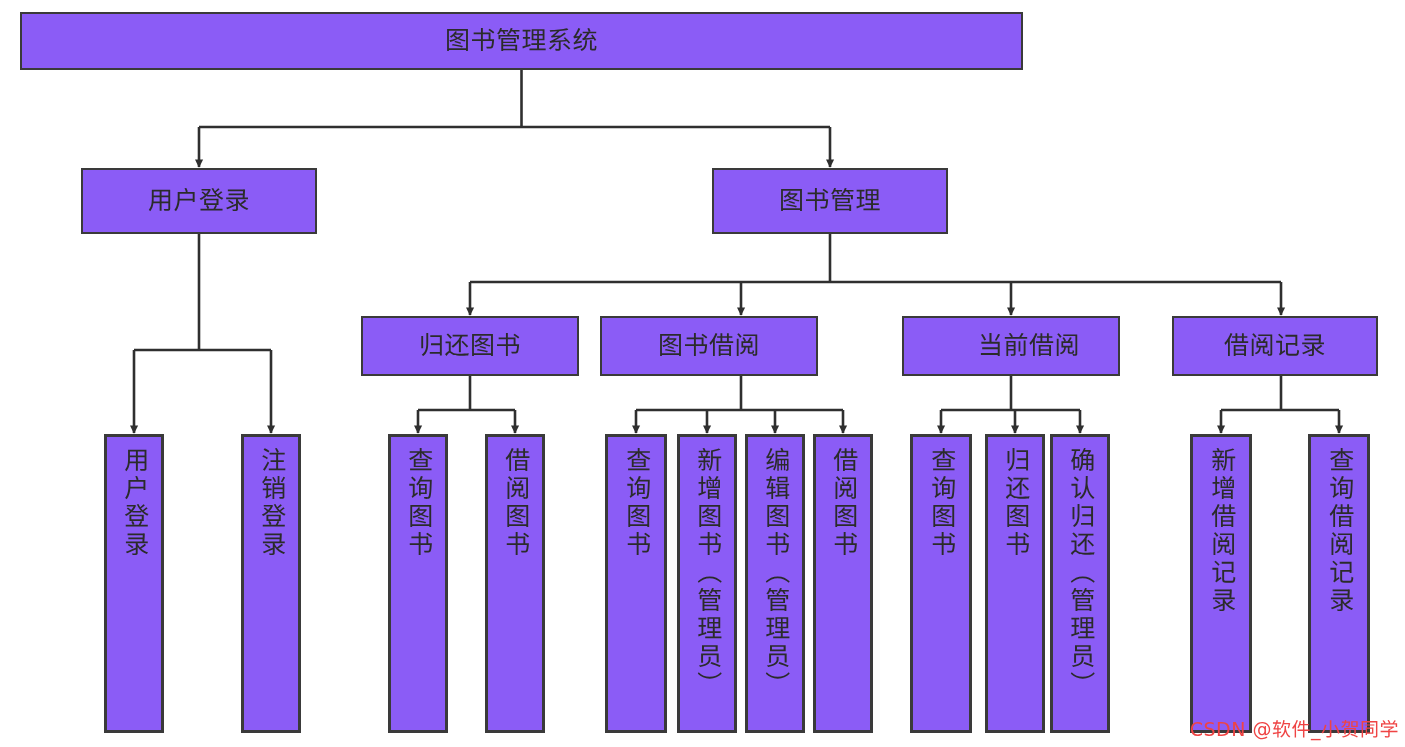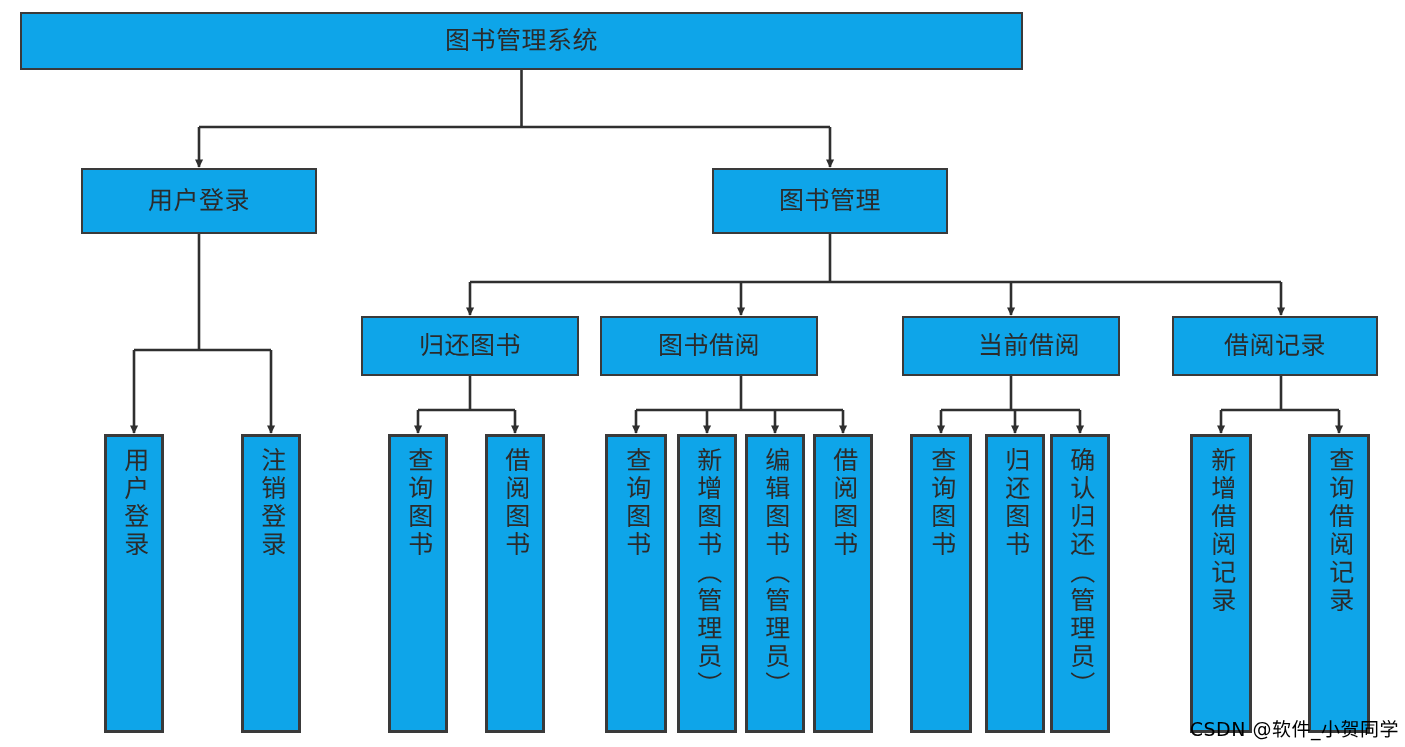--- a/index.html
+++ b/index.html
@@ -22,21 +22,21 @@
     position: absolute;
     left: 0;
     top: 0;
     width: 1405px;
     height: 747px;
     pointer-events: none;
   }
   .node {
     position: absolute;
     box-sizing: border-box;
-    background: #0ea5e9;
+    background: #8b5cf6;
     border: 2.5px solid #3a3a3a;
     display: flex;
     align-items: center;
     justify-content: center;
     text-align: center;
     color: #2b2b2b;
   }
   .node .label {
     display: block;
     line-height: 1.05;
@@ -62,21 +62,21 @@
     font-size: 25px;
     line-height: 1.18;
     letter-spacing: 3px;
     white-space: nowrap;
   }
   #watermark {
     position: absolute;
     right: 6px;
     bottom: 6px;
     font-size: 19px;
-    color: #000000;
+    color: #ef4444;
     letter-spacing: 0.5px;
     user-select: none;
     white-space: nowrap;
   }
 </style>
 </head>
 <body>
 
 <div id="canvas">
 

